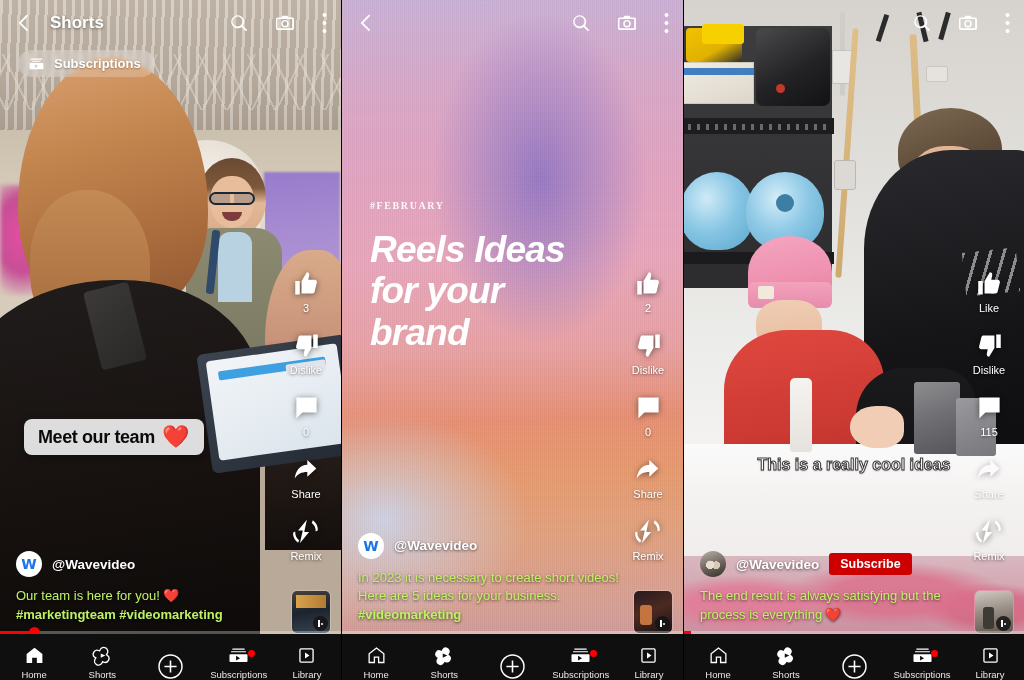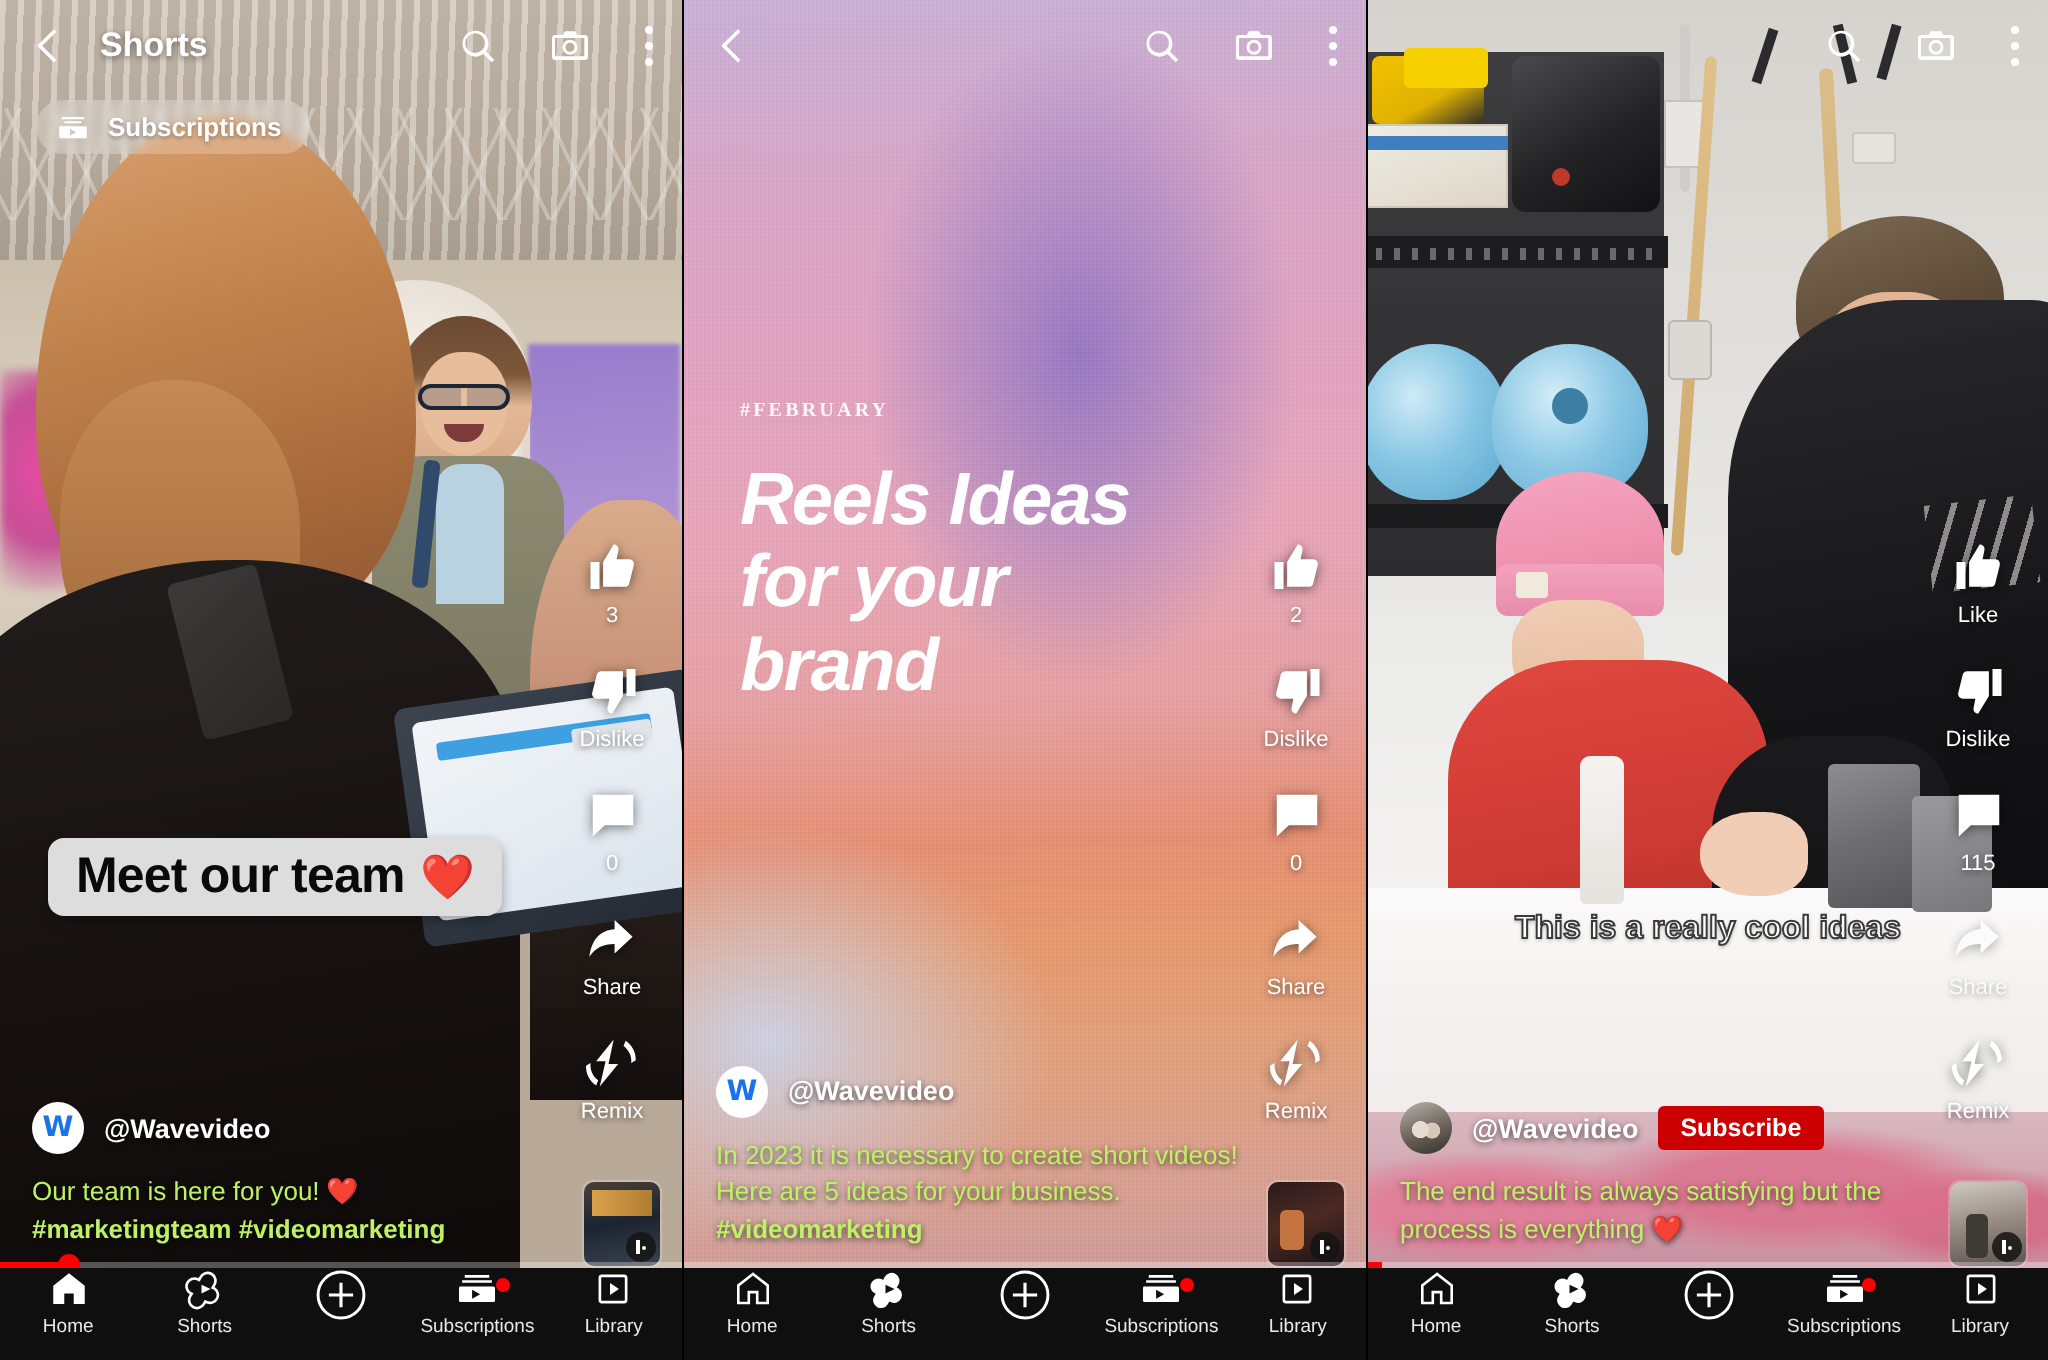--- a/index.html
+++ b/index.html
@@ -463,21 +463,21 @@
   .caption .tags { font-weight: bold; display: block; }
 
   
   .stickerbox {
     position: absolute; left: 24px; top: 419px; z-index: 14;
     background: #dddddd; border-radius: 8px; padding: 7px 14px;
     display: flex; align-items: center; gap: 8px;
     box-shadow: 0 2px 6px rgba(0,0,0,.35);
   }
   .stickerbox span {
-    color: #0a0a0a; font-size: 25px; font-weight: bold; letter-spacing: -.4px;
+    color: #0a0a0a; font-size: 18px; font-weight: bold; letter-spacing: -.4px;
     line-height: 1;
   }
   .stickerbox .hrt { font-size: 22px; }
   .caption-burned {
     position: absolute; left: 0; top: 456px; width: 100%; text-align: center;
     z-index: 14; color: #fff; font-size: 16px; font-weight: bold;
     -webkit-text-stroke: 1px #3a3a3a;
     text-shadow: 0 1px 2px rgba(0,0,0,.35);
   }
 
@@ -488,21 +488,21 @@
   }
   .progress .fill { position: absolute; left: 0; top: 0; height: 100%; background: #ff0000; }
   .progress .dot {
     position: absolute; top: 50%; width: 11px; height: 11px; margin-top: -5.5px;
     margin-left: -5.5px; background: #ff0000; border-radius: 50%;
   }
 
   
   .navbar {
     position: absolute; left: 0; bottom: 0; width: 100%; height: 46px;
-    background: #0f0f0f; display: flex; align-items: flex-start; z-index: 24;
+    background: #0f0f0f; display: flex; align-items: flex-end; z-index: 24;
   }
   .navitem {
     flex: 1 1 0; display: flex; flex-direction: column; align-items: center;
     justify-content: center; gap: 3px; position: relative; cursor: pointer;
   }
   .navitem .nlbl { color: #e8e8e8; font-size: 9.5px; }
   .navitem .badge {
     position: absolute; width: 7px; height: 7px; border-radius: 50%;
     background: #ff0000; top: 5px; right: 50%; margin-right: -16px;
   }

